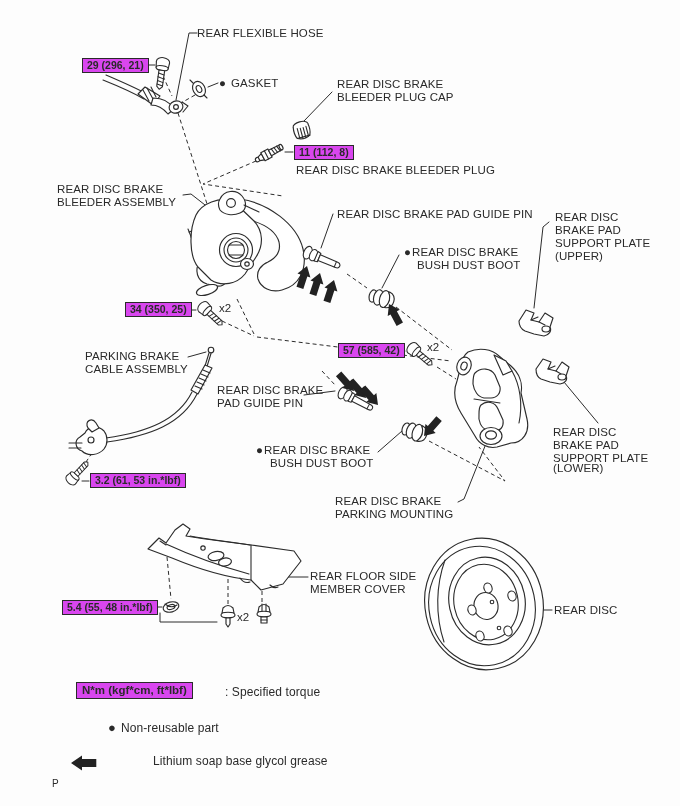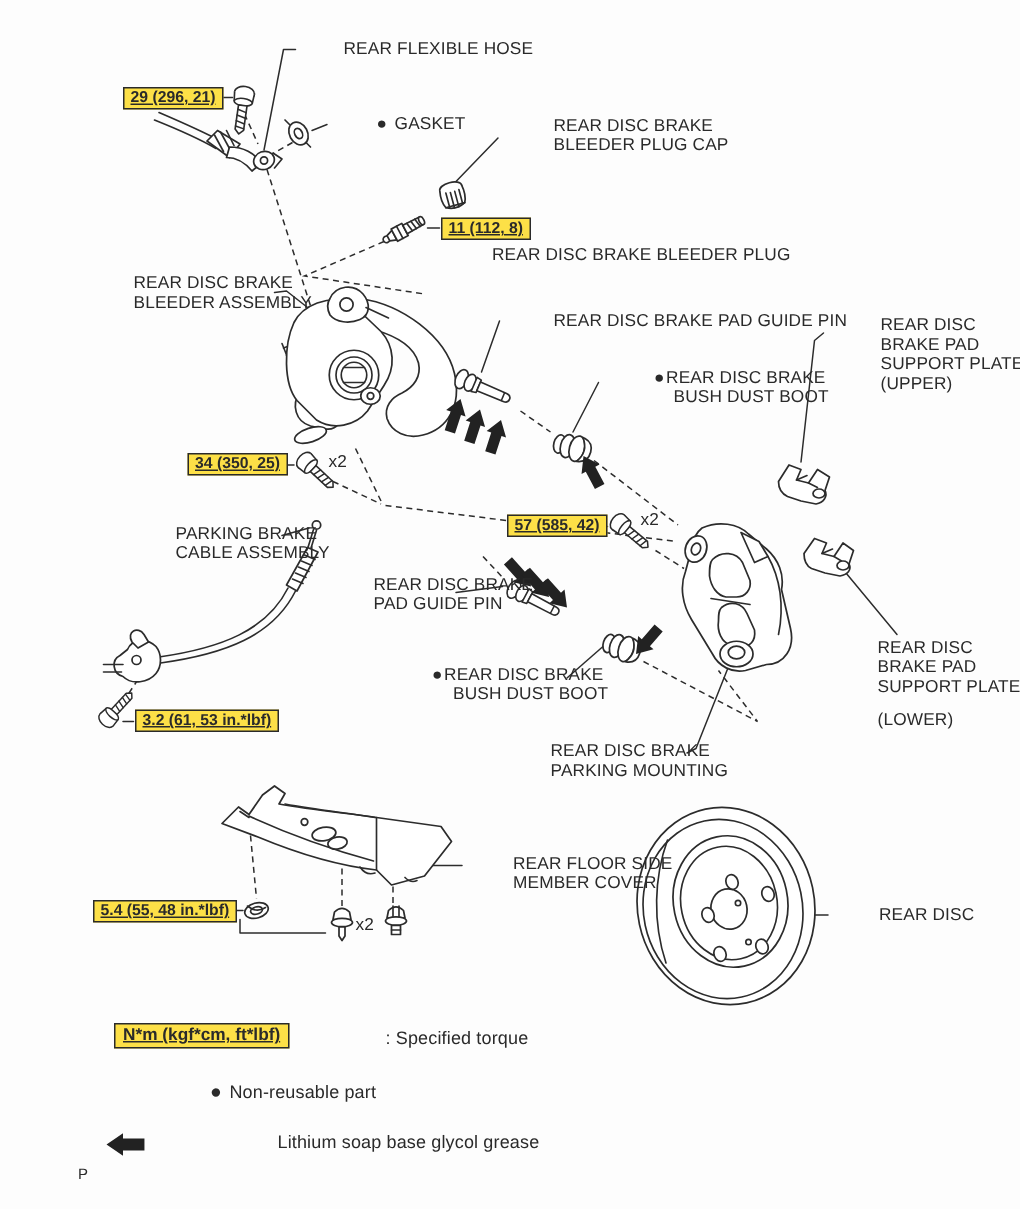--- a/index.html
+++ b/index.html
@@ -3,23 +3,23 @@
 <meta charset="utf-8">
 <style>
   html,body{margin:0;padding:0;background:#fff;}
   .stage{position:relative;width:680px;height:806px;background:#fdfdfd;overflow:hidden;
          font-family:"Liberation Sans", sans-serif;color:#2a2a2a;}
   svg.art{position:absolute;left:0;top:0;}
   .ln{stroke:#2c2c2c;fill:none;stroke-width:1.1;stroke-linecap:round;stroke-linejoin:round;}
   .fw{fill:#ffffff;stroke:#2c2c2c;stroke-width:1.15;stroke-linejoin:round;}
   .dsh{stroke:#2c2c2c;stroke-width:1;fill:none;stroke-dasharray:4 3;stroke-linecap:butt;}
   .ldr{stroke:#2c2c2c;stroke-width:1;fill:none;stroke-linecap:round;stroke-linejoin:round;}
-  .lbl{position:absolute;font-size:11.5px;line-height:13px;white-space:nowrap;letter-spacing:.1px;margin-left:32px;}
-  .tbox{position:absolute;border:1.5px solid #2a2a2a;background:#fde047;padding:0 4px;
-        font-size:10.5px;font-weight:bold;line-height:13px;white-space:nowrap;text-decoration:underline;}
+  .lbl{position:absolute;font-size:11.5px;line-height:13px;white-space:nowrap;letter-spacing:.1px;}
+  .tbox{position:absolute;border:1.5px solid #2a2a2a;background:#d946ef;padding:0 4px;
+        font-size:10.5px;font-weight:bold;line-height:13px;white-space:nowrap;}
   .x2{position:absolute;font-size:11.5px;line-height:13px;}
   .blt{margin-right:1px;}
   .blt-sp{margin-right:5px;}
   .legend-text{font-size:12px;padding-left:33px;}
   .pmark{position:absolute;font-size:10px;}
 </style>
 </head>
 <body>
 
 <div class="stage">
@@ -327,21 +327,21 @@
 
 <div class="lbl" style="left:217px;top:384px">REAR DISC BRAKE</div>
 <div class="lbl" style="left:217px;top:397px">PAD GUIDE PIN</div>
 
 <div class="lbl" style="left:256px;top:444px"><span class="blt">●</span><span>REAR DISC BRAKE</span></div>
 <div class="lbl" style="left:270px;top:457px">BUSH DUST BOOT</div>
 
 <div class="lbl" style="left:553px;top:426px">REAR DISC</div>
 <div class="lbl" style="left:553px;top:439px">BRAKE PAD</div>
 <div class="lbl" style="left:553px;top:452px">SUPPORT PLATE</div>
-<div class="lbl" style="left:553px;top:474px">(LOWER)</div>
+<div class="lbl" style="left:553px;top:462px">(LOWER)</div>
 
 <div class="tbox" style="left:90px;top:473px">3.2 (61, 53 in.*lbf)</div>
 
 <div class="lbl" style="left:335px;top:495px">REAR DISC BRAKE</div>
 <div class="lbl" style="left:335px;top:508px">PARKING MOUNTING</div>
 
 <div class="lbl" style="left:310px;top:570px">REAR FLOOR SIDE</div>
 <div class="lbl" style="left:310px;top:583px">MEMBER COVER</div>
 
 <div class="tbox" style="left:62px;top:600px">5.4 (55, 48 in.*lbf)</div>

